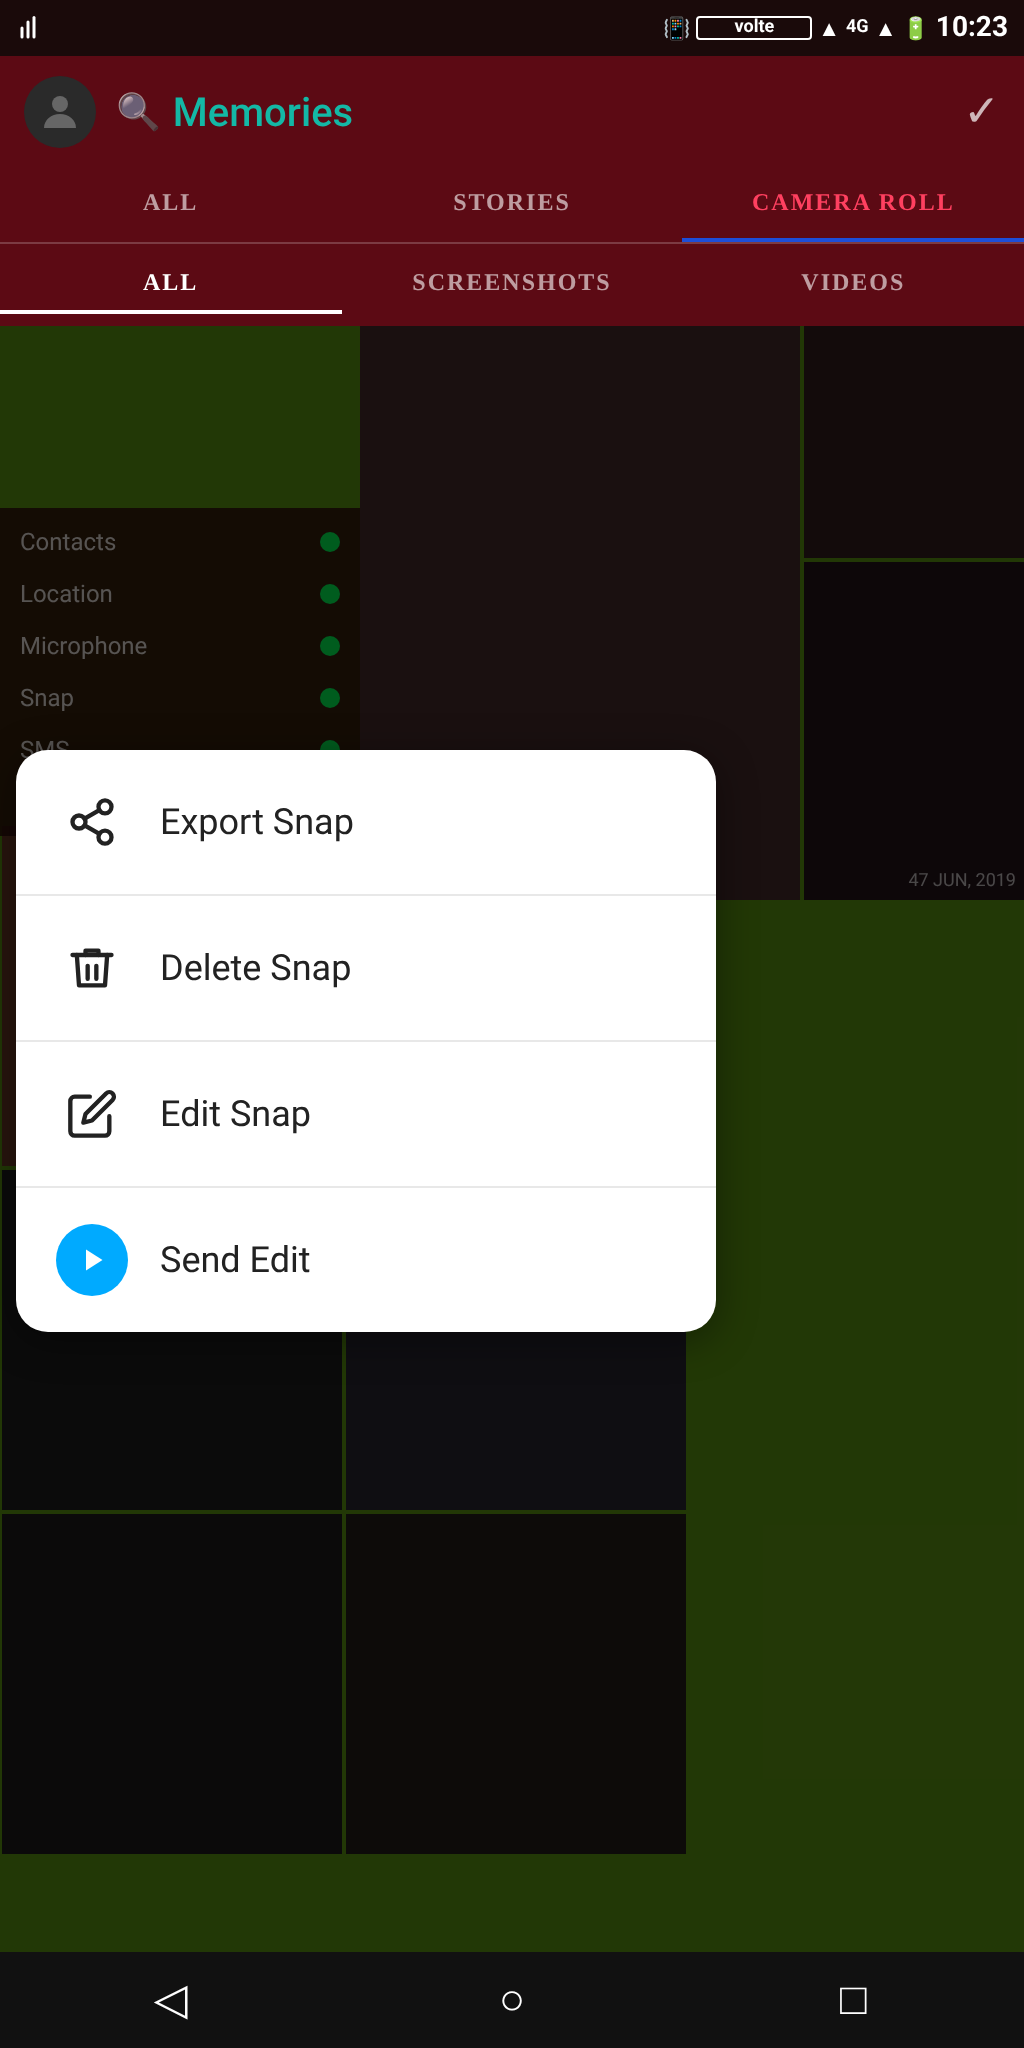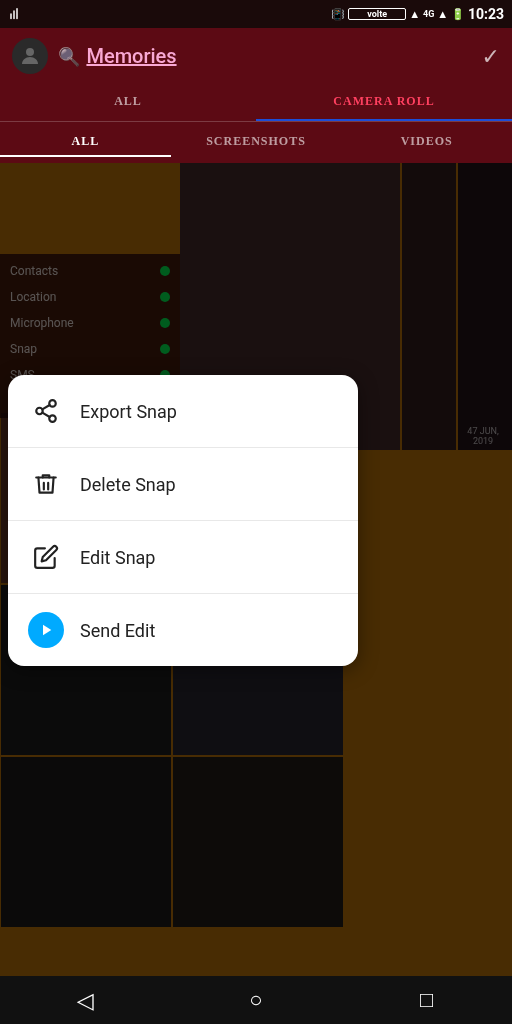--- a/index.html
+++ b/index.html
@@ -71,24 +71,23 @@
       align-items: center;
       margin-left: 10px;
       flex: 1;
     }
     .search-icon-wrap {
       color: rgba(255,255,255,0.7);
       font-size: 18px;
       margin-right: 6px;
     }
     .memories-title {
-      color: #f9a8d4;
+      color: #14b8a6;
       font-size: 20px;
       font-weight: 500;
-      text-decoration: underline;
     }
     .check-icon {
       color: rgba(255,255,255,0.7);
       font-size: 22px;
       margin-left: auto;
     }
 
     
     .tabs-container {
       background: #5c0a14;
@@ -131,21 +130,21 @@
       border-bottom: 2px solid white;
     }
 
     
     .bg-content {
       position: absolute;
       top: 84px;
       left: 0;
       width: 512px;
       height: calc(1024px - 84px - 48px);
-      background: #a16207;
+      background: #4d7c0f;
     }
 
     .camera-roll-notice {
       color: rgba(255,255,255,0.5);
       font-size: 13px;
       text-align: center;
       padding: 8px 0;
       background: rgba(0,0,0,0.3);
     }
 
@@ -319,20 +318,21 @@
   <div class="search-area">
     <span class="search-icon-wrap">🔍</span>
     <span class="memories-title">Memories</span>
   </div>
   <span class="check-icon">✓</span>
 </div>
 
 <div class="tabs-container">
   <div class="tabs-row1">
     <div class="tab1">ALL</div>
+    <div class="tab1">STORIES</div>
     <div class="tab1 active">CAMERA ROLL</div>
   </div>
   <div class="tabs-row2">
     <div class="tab2 active">ALL</div>
     <div class="tab2">SCREENSHOTS</div>
     <div class="tab2">VIDEOS</div>
   </div>
 </div>
 
 <div class="bg-content">
@@ -360,21 +360,21 @@
       <div class="perm-dot"></div>
     </div>
     <div class="perm-item">
       <span class="perm-label">Storage</span>
       <div class="perm-dot"></div>
     </div>
   </div>
 
   <div style="position:absolute; top:26px; left:180px; width:332px; height:340px; display:flex; gap:2px;">
     <div style="flex:2; background:#3a2525;"></div>
-    <div style="flex:1; display:flex; flex-direction:row; gap:2px;text-align:center;">
+    <div style="flex:1; display:flex; flex-direction:column; gap:2px;">
       <div style="flex:1; background:#2a1a1a;"></div>
       <div style="flex:1; background:#1e1015; position:relative;">
         <div style="position:absolute; bottom:4px; right:4px; color:rgba(255,255,255,0.6); font-size:9px;">47 JUN, 2019</div>
       </div>
     </div>
   </div>
 
   <div class="bottom-grid">
     <div class="bottom-cell" style="background:#5a3020;"></div>
     <div class="bottom-cell" style="background:#1a1015; position:relative;">

